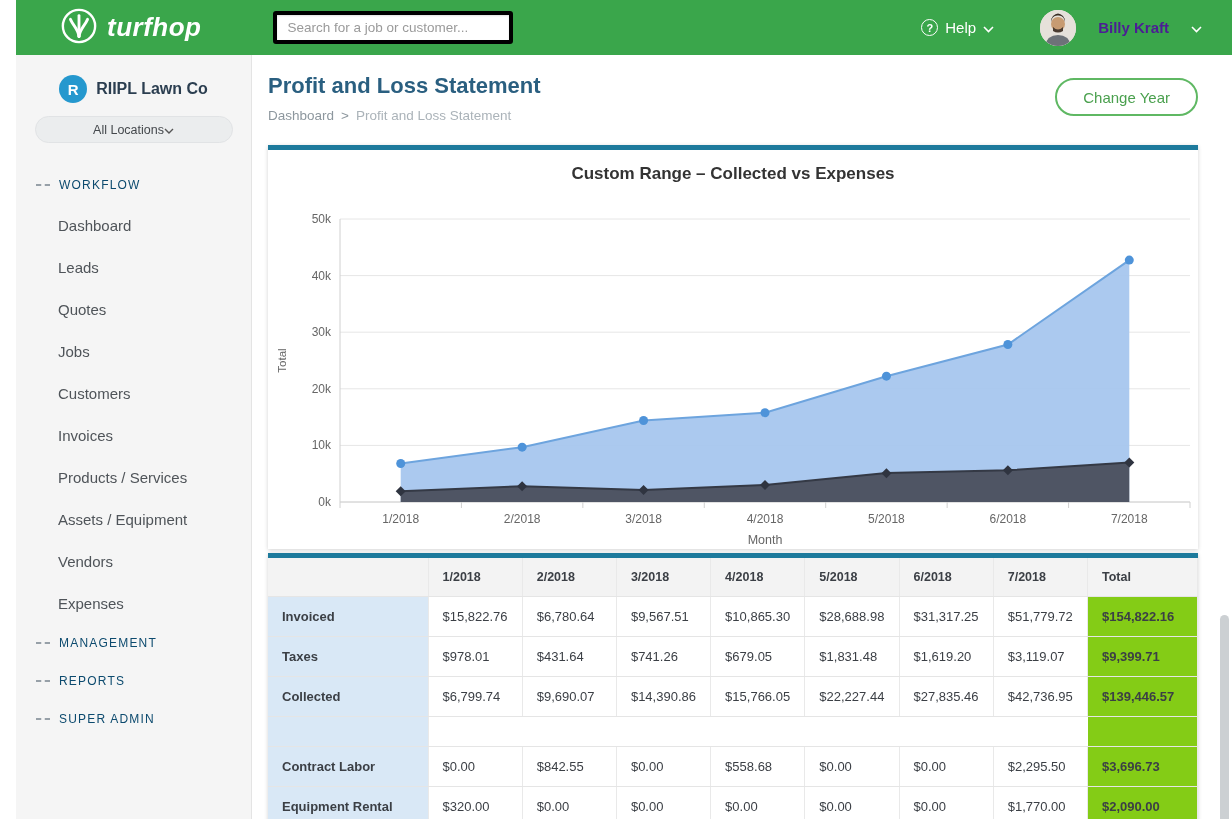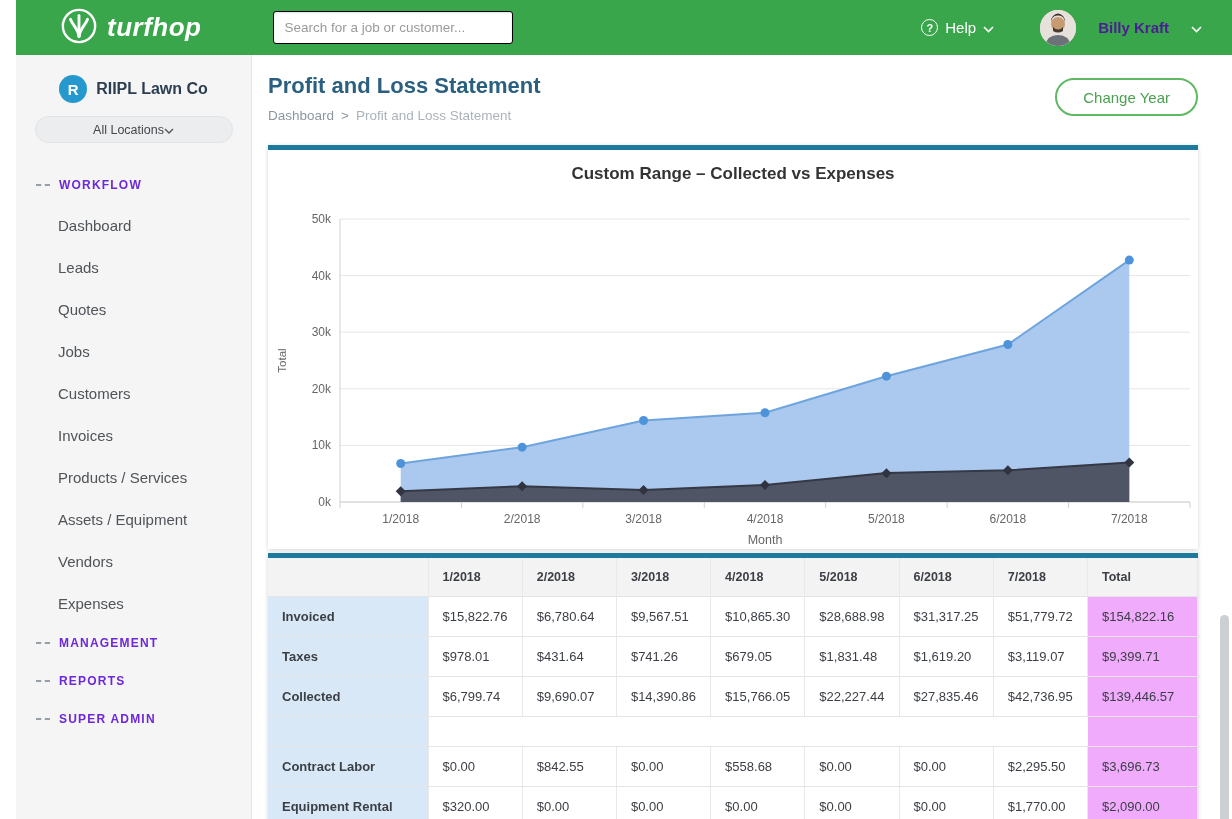--- a/index.html
+++ b/index.html
@@ -6,21 +6,21 @@
   html,body { width:1232px; height:819px; overflow:hidden; background:#ffffff;
     font-family:"Liberation Sans","DejaVu Sans",sans-serif; }
   .page { position:relative; width:1232px; height:819px; }
 
   
   .topbar { position:absolute; left:16px; top:0; right:0; height:55px;
     background:#3aa64b; display:flex; align-items:center; }
   .logo { display:flex; align-items:center; gap:9px; margin-left:44px; cursor:pointer;font-style:italic; }
   .logo-text { color:#fff; font-size:26px; font-weight:700; letter-spacing:0.5px; }
   .search-wrap { margin-left:72px; }
-  .search-input { width:240px; height:33px; border:1px solid #000000; border-radius:3px;
+  .search-input { width:240px; height:33px; border:4px solid #000000; border-radius:3px;
     padding:0 10px; font-size:13.5px; color:#333; outline:none;
     box-shadow: inset 0 1px 2px rgba(0,0,0,.12); font-family:inherit; }
   .search-input::placeholder { color:#9a9a9a; }
   .topbar-spacer { flex:1; }
   .help { display:flex; align-items:center; gap:7px; color:#fff; font-size:15px; cursor:pointer; margin-right:46px; }
   .help-q { display:inline-flex; width:17px; height:17px; border:1.5px solid #fff; border-radius:50%;
     align-items:center; justify-content:center; font-size:11px; font-weight:700; }
   .userbox { display:flex; align-items:center; gap:22px; color:#4c1d95; font-size:15px; font-weight:600;
     margin-right:30px; cursor:pointer; }
   .avatar { width:36px; height:36px; border-radius:50%; overflow:hidden; background:#e9e5df; flex:0 0 auto; }
@@ -30,21 +30,21 @@
     background:#f5f5f5; border-right:1px solid #e4e4e4; }
   .company { display:flex; align-items:center; justify-content:center; gap:9px; padding-top:20px; }
   .company-badge { width:28px; height:28px; border-radius:50%; background:#2598ce; color:#fff;
     display:flex; align-items:center; justify-content:center; font-size:15px; font-weight:700; }
   .company-name { color:#2b3e50; font-size:16px; font-weight:700; }
   .loc-pill { width:198px; height:27px; margin:13px auto 0; background:#ebedee; border:1px solid #e1e3e5;
     border-radius:14px; display:flex; align-items:center; justify-content:center; gap:0;
     font-size:12.5px; color:#44484c; cursor:pointer; }
   .nav { margin-top:23px; }
   .nav-section { height:38px; display:flex; align-items:center; gap:9px; padding-left:20px;
-    font-size:12px; font-weight:700; letter-spacing:1.2px; color:#6d28d9; cursor:pointer; text-transform:uppercase; }
+    font-size:12px; font-weight:400; letter-spacing:1.2px; color:#0c4a6e; cursor:pointer; text-transform:uppercase; }
   .dashes { width:14px; border-top:2px dashed #97a0a8; }
   .nav-item { height:42px; display:flex; align-items:center; padding-left:42px;
     font-size:15px; color:#4f5459; cursor:pointer; }
 
   
   .main { position:absolute; left:252px; top:55px; right:0; bottom:0; background:#fff; overflow:hidden; }
   .page-head { position:relative; padding:18px 34px 0 16px; }
   .page-title { color:#2a5f80; font-size:22px; font-weight:700; }
   .breadcrumb { margin-top:9px; font-size:13.5px; color:#8d979e; display:flex; gap:7px; }
   .crumb-link { cursor:pointer; }
@@ -64,21 +64,21 @@
   table.pl col.c-label { width:160px; }
   table.pl col.c-total { width:110px; }
   table.pl th, table.pl td { text-align:left; padding:0 0 0 14px; font-size:13px; color:#3b3f45;
     border-bottom:1px solid #e5e5e5; border-right:1px solid #e9e9e9; overflow:hidden; white-space:nowrap; }
   table.pl thead tr { height:38px; }
   table.pl tbody tr { height:40px; }
   table.pl tbody tr.spacer { height:30px; }
   table.pl th { background:#f3f3f3; font-size:12.5px; font-weight:700; }
   .cell-label { background:#d9e8f6; font-size:12.5px; font-weight:700; }
   th.cell-label { background:#d9e8f6; }
-  .cell-total { background:#f0abfc; font-weight:400; }
+  .cell-total { background:#84cc16; font-weight:700; }
   th.cell-total { background:#fceed8; }
   tr.spacer td { border-right:none; }
   tr.spacer td.cell-label, tr.spacer td.cell-total { border-right:1px solid #e9e9e9; }
 
   
   .vscroll-thumb { position:absolute; right:3px; top:560px; width:9px; height:252px;
     border-radius:5px; background:#ccd0d3; }
 </style>
 </head>
 <body>

